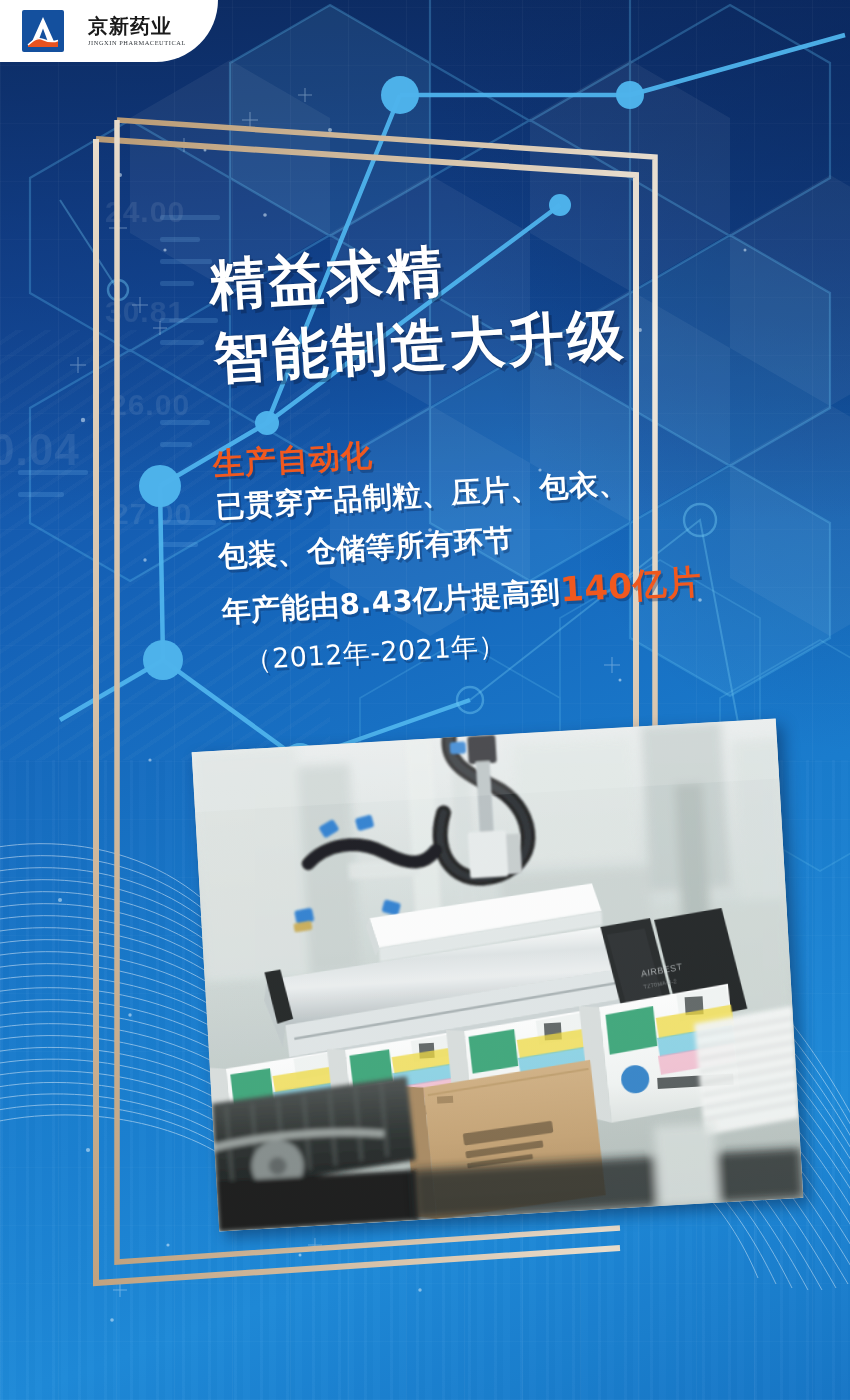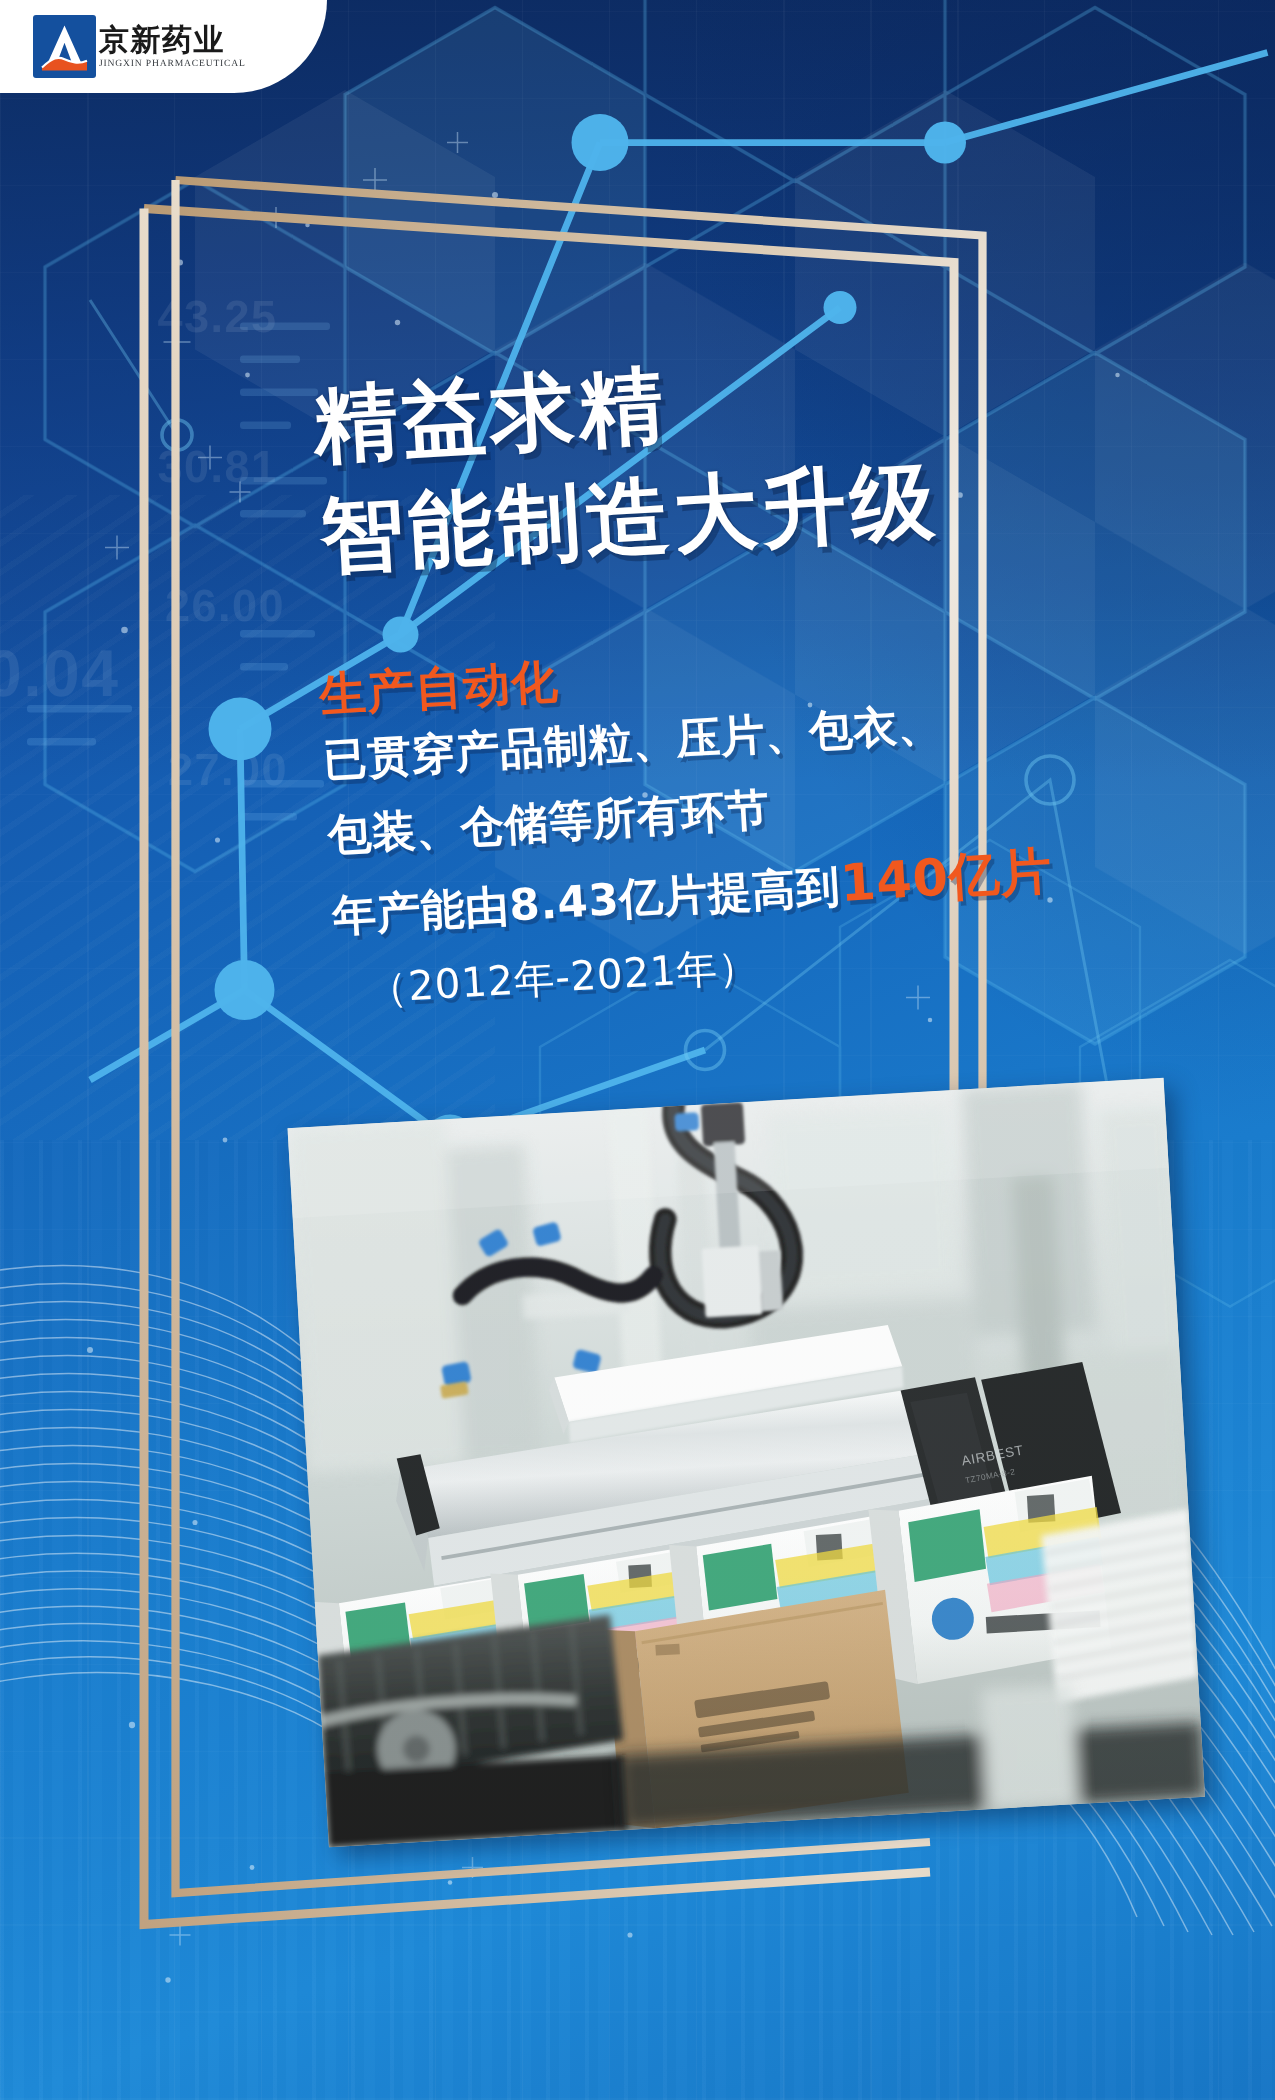--- a/index.html
+++ b/index.html
@@ -65,21 +65,21 @@
   
   .header{
     position:absolute;left:0;top:0;width:218px;height:62px;
     background:#ffffff;
     border-bottom-right-radius:62px;
     z-index:40;
     display:flex;align-items:center;
   }
   .logo-wrap{display:flex;align-items:center;padding-left:22px;}
   .logo-mark{position:relative;width:42px;height:42px;flex:0 0 auto;}
-  .logo-text{margin-left:2px;display:flex;flex-direction:column;justify-content:center;}
+  .logo-text{margin-left:24px;display:flex;flex-direction:column;justify-content:center;}
   .logo-cn{
     font-size:20px;font-weight:700;color:#1a1a1a;letter-spacing:1px;
     line-height:1.05;font-family:"DejaVu Sans","Liberation Sans",sans-serif;
   }
   .logo-en{
     font-size:6.4px;color:#33383d;letter-spacing:.55px;margin-top:2px;
     font-family:"Liberation Serif",serif;white-space:nowrap;
   }
 
   
@@ -172,21 +172,21 @@
       <use href="#hx" x="230" y="5"></use>
     </g>
     <g fill="none" stroke="#6FC8F2" stroke-width="1.6" opacity="0.22">
       <use href="#hx" x="560" y="560"></use>
       <use href="#hx" x="360" y="640"></use>
       <use href="#hx" x="720" y="640"></use>
     </g>
   </svg>
 
   <div>
-    <div class="ghostnum" style="left:105px;top:195px;">43.25</div>
+    <div class="ghostnum" style="left:105px;top:195px;">24.00</div>
     <div class="ghostnum" style="left:105px;top:295px;">30.81</div>
     <div class="ghostnum" style="left:110px;top:388px;">26.00</div>
     <div class="ghostnum" style="left:112px;top:497px;">27.00</div>
     <div class="ghostnum" style="left:-10px;top:425px;font-size:44px;">0.04</div>
     <div class="ghostbar" style="left:160px;top:215px;width:60px;"></div>
     <div class="ghostbar" style="left:160px;top:237px;width:40px;"></div>
     <div class="ghostbar" style="left:160px;top:259px;width:52px;"></div>
     <div class="ghostbar" style="left:160px;top:281px;width:34px;"></div>
     <div class="ghostbar" style="left:160px;top:318px;width:58px;"></div>
     <div class="ghostbar" style="left:160px;top:340px;width:44px;"></div>

